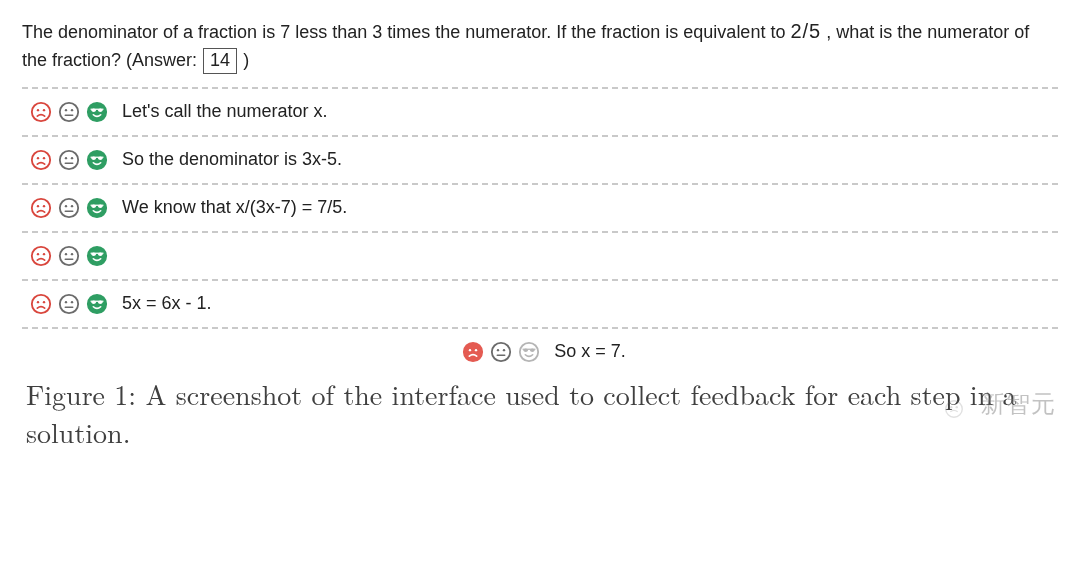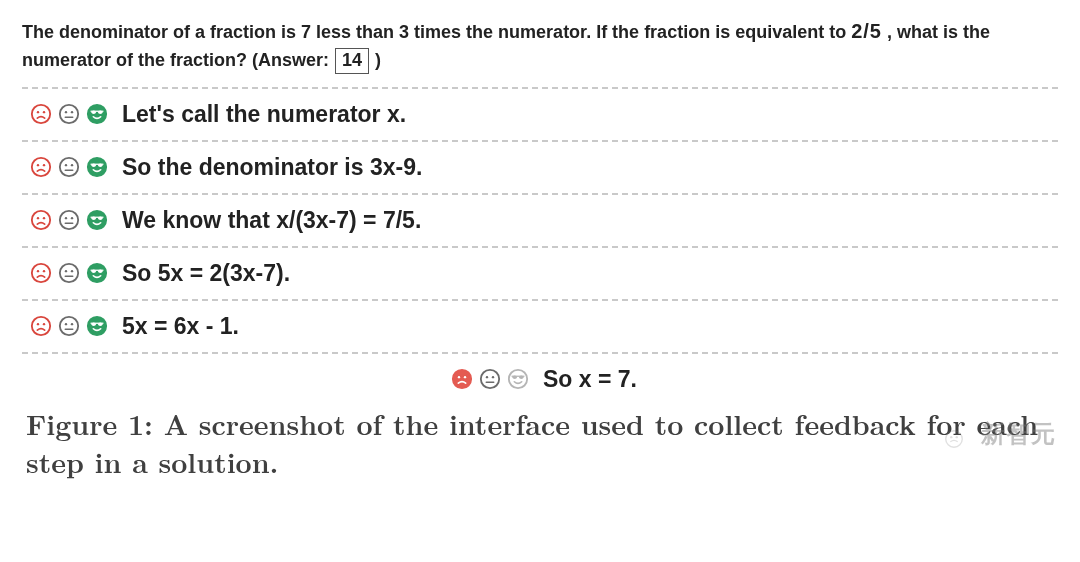--- a/index.html
+++ b/index.html
@@ -52,21 +52,21 @@
     display: flex;
     align-items: center;
     gap: 6px;
   }
   .face {
     width: 22px;
     height: 22px;
     display: block;
   }
   .step-text {
-    font-size: 23px;
+    font-size: 18px;
     color: #222;
   }
   .caption {
     font-family: "Latin Modern Roman", "CMU Serif", Georgia, "Times New Roman", serif;
     font-size: 28px;
     line-height: 1.35;
     padding: 0 4px;
     color: #404040;
   }
   .watermark {
@@ -76,21 +76,21 @@
     font-size: 24px;
     color: rgba(120,120,120,0.45);
     font-family: "PingFang SC", "Microsoft YaHei", sans-serif;
     letter-spacing: 1px;
     pointer-events: none;
     display: flex;
     align-items: flex-end;
     gap: 16px;
   }
   .watermark svg { opacity: 0.45; }
-  .container { position: relative; width: 1080px; font-weight: bold; }
+  .container { position: relative; width: 1080px; }
 </style>
 </head>
 <body>
 <div class="container">
 <div class="page">
 
 <div class="question">
   <span>The denominator of a fraction is 7 less than 3 times the numerator. If the fraction is equivalent to </span>
   <span class="frac">2/5</span>
   <span>, what is the numerator of the fraction? (Answer: </span>
@@ -150,21 +150,21 @@
             <span>
               <svg class="face" viewBox="0 0 24 24">
                 <circle cx="12" cy="12" r="10" fill="#2f9e63" stroke="#2f9e63" stroke-width="2"></circle>
                 <rect x="5" y="8.3" width="14" height="1.4" fill="#ffffff"></rect>
                 <ellipse cx="8.4" cy="10" rx="2.4" ry="1.9" fill="#ffffff"></ellipse>
                 <ellipse cx="15.6" cy="10" rx="2.4" ry="1.9" fill="#ffffff"></ellipse>
                 <path d="M8 15 Q12 18.5 16 15" fill="none" stroke="#ffffff" stroke-width="1.8" stroke-linecap="round"></path>
               </svg>
             </span>
           </div>
-          <div class="step-text">So the denominator is 3x-9.</div>
+          <div class="step-text">So the denominator is 3x-5.</div>
         </div>
         <div class="step-row">
           <div class="icons">
             <span>
               <svg class="face" viewBox="0 0 24 24">
                 <circle cx="12" cy="12" r="10" fill="none" stroke="#d9463d" stroke-width="2"></circle>
                 <circle cx="8.7" cy="10" r="1.3" fill="#d9463d"></circle>
                 <circle cx="15.3" cy="10" r="1.3" fill="#d9463d"></circle>
                 <path d="M8 16.5 Q12 13 16 16.5" fill="none" stroke="#d9463d" stroke-width="1.8" stroke-linecap="round"></path>
               </svg>
@@ -210,21 +210,20 @@
             <span>
               <svg class="face" viewBox="0 0 24 24">
                 <circle cx="12" cy="12" r="10" fill="#2f9e63" stroke="#2f9e63" stroke-width="2"></circle>
                 <rect x="5" y="8.3" width="14" height="1.4" fill="#ffffff"></rect>
                 <ellipse cx="8.4" cy="10" rx="2.4" ry="1.9" fill="#ffffff"></ellipse>
                 <ellipse cx="15.6" cy="10" rx="2.4" ry="1.9" fill="#ffffff"></ellipse>
                 <path d="M8 15 Q12 18.5 16 15" fill="none" stroke="#ffffff" stroke-width="1.8" stroke-linecap="round"></path>
               </svg>
             </span>
           </div>
-          <div class="step-text">So 5x = 2(3x-7).</div>
         </div>
         <div class="step-row">
           <div class="icons">
             <span>
               <svg class="face" viewBox="0 0 24 24">
                 <circle cx="12" cy="12" r="10" fill="none" stroke="#d9463d" stroke-width="2"></circle>
                 <circle cx="8.7" cy="10" r="1.3" fill="#d9463d"></circle>
                 <circle cx="15.3" cy="10" r="1.3" fill="#d9463d"></circle>
                 <path d="M8 16.5 Q12 13 16 16.5" fill="none" stroke="#d9463d" stroke-width="1.8" stroke-linecap="round"></path>
               </svg>

